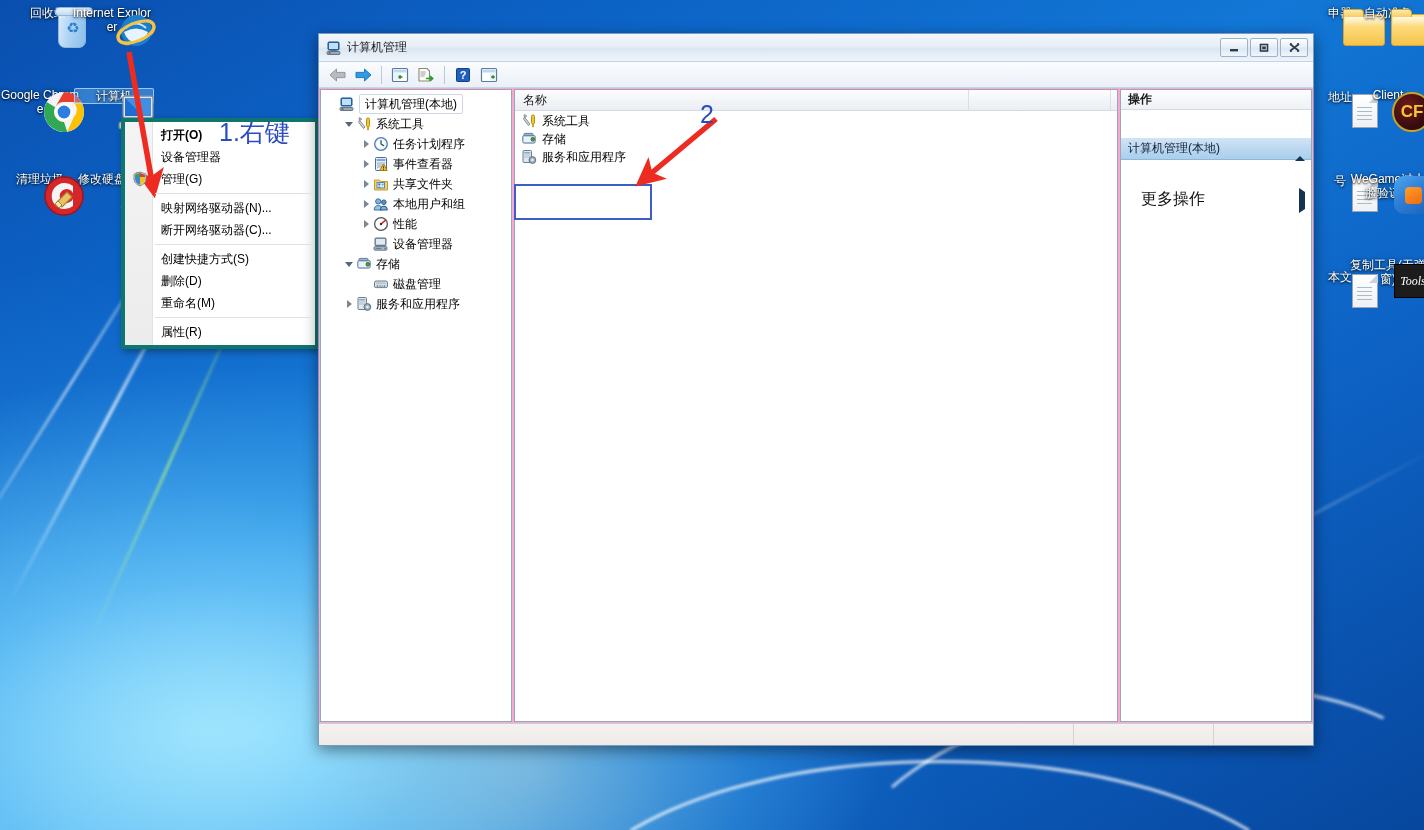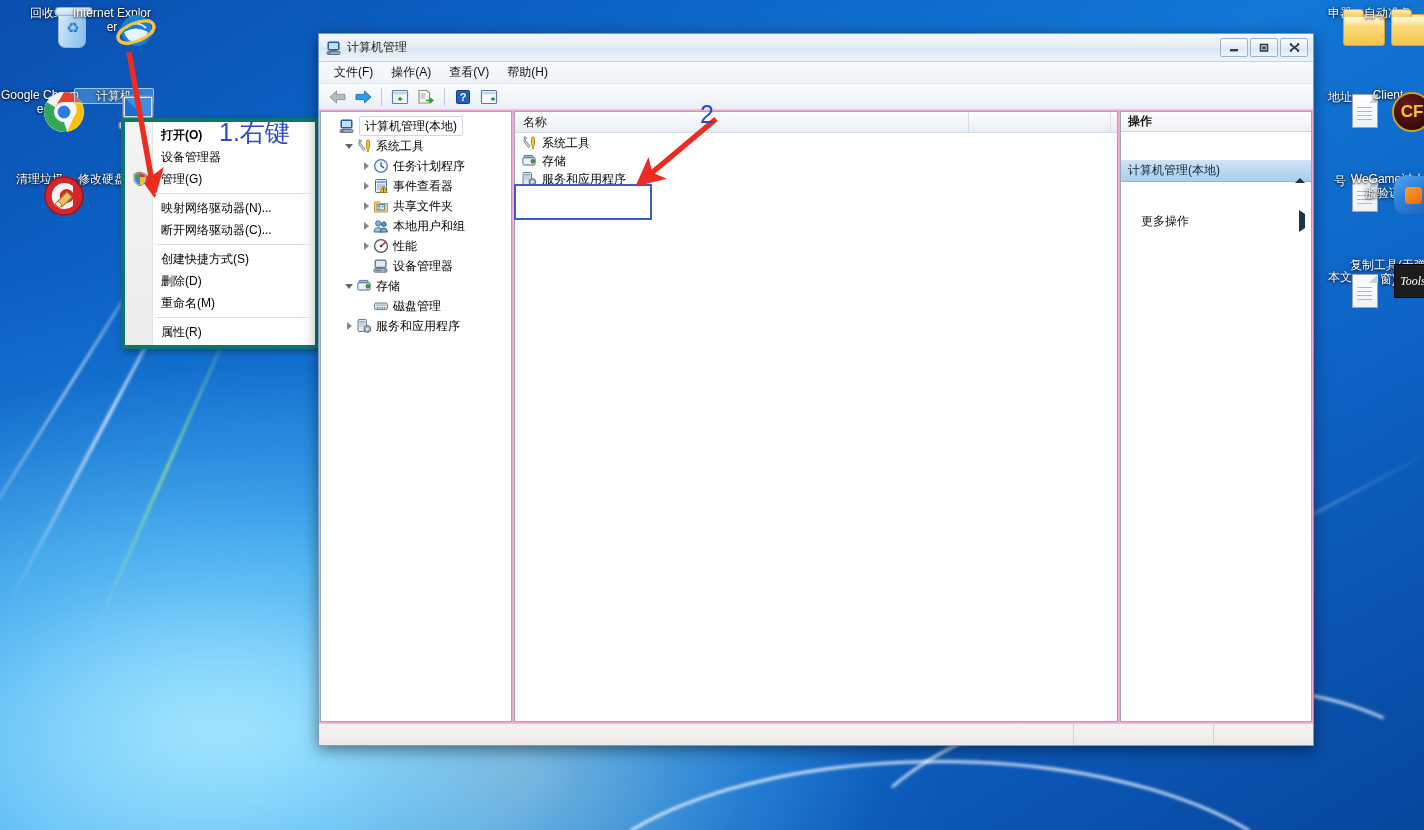--- a/index.html
+++ b/index.html
@@ -244,22 +244,22 @@
   }
   .agroup {
     height: 22px; flex: 0 0 22px;
     background: linear-gradient(180deg,#d2e4f6 0%, #bcd8f0 50%, #aacfec 100%);
     border-bottom: 1px solid #8fb6dc;
     display: flex; align-items: center; padding: 0 6px 0 7px;
     font-size: 12px; color: #10243a;
   }
   .agroup .sp { margin-left: auto; }
   .aitem {
-    height: 22px; display: flex; align-items: center;
-    padding: 0 6px 0 20px; font-size: 12px; color: #111; cursor: default;
+    height: 22px; display: flex; align-items: flex-end;
+    padding: 0 6px 0 20px; font-size: 16px; color: #111; cursor: default;
   }
   .aitem .sp { margin-left: auto; }
   .caret-up { width:0;height:0;border-bottom:5px solid #16334f;border-left:5px solid transparent;border-right:5px solid transparent; }
   .caret-right { width:0;height:0;border-left:6px solid #16334f;border-top:4px solid transparent;border-bottom:4px solid transparent; }
 
   #statusbar {
     height: 22px; flex: 0 0 22px;
     background: linear-gradient(180deg,#f4f2f0,#eeeae7);
     border-top: 1px solid #c9cfd6;
     display: flex;
@@ -463,26 +463,20 @@
       </span>
       <span class="wbtn">
         <svg width="13" height="11" viewBox="0 0 13 11">
           <path d="M2 2 L11 9 M11 2 L2 9" stroke="#2c3d4f" stroke-width="1.7" fill="none"></path>
           <path d="M2 2 L4 2 M9 2 L11 2 M2 9 L4 9 M9 9 L11 9" stroke="#2c3d4f" stroke-width="1.7"></path>
         </svg>
       </span>
     </span>
   </div>
 
-  <div id="menubar">
-      <span class="menu-item">文件(F)</span>
-      <span class="menu-item">操作(A)</span>
-      <span class="menu-item">查看(V)</span>
-      <span class="menu-item">帮助(H)</span>
-    </div>
 
   <div id="toolbar">
     <span class="tbtn">
       <svg width="19" height="16" viewBox="0 0 19 16">
         <path d="M8.5 2 L2 8 L8.5 14 L8.5 10.6 L17 10.6 L17 5.4 L8.5 5.4 Z" fill="#b8bcc0" stroke="#8b9096" stroke-width="0.9" stroke-linejoin="round"></path>
       </svg>
     </span>
     <span class="tbtn">
       <svg width="19" height="16" viewBox="0 0 19 16">
         <path d="M10.5 2 L17 8 L10.5 14 L10.5 10.6 L2 10.6 L2 5.4 L10.5 5.4 Z" fill="#2e9bea" stroke="#1a6fb0" stroke-width="0.9" stroke-linejoin="round"></path>

